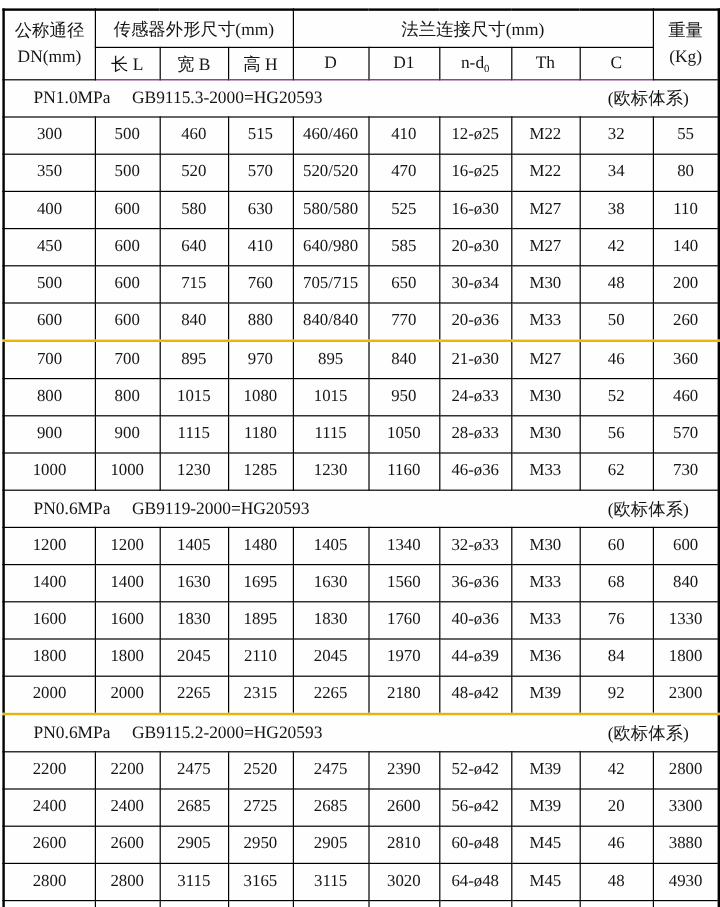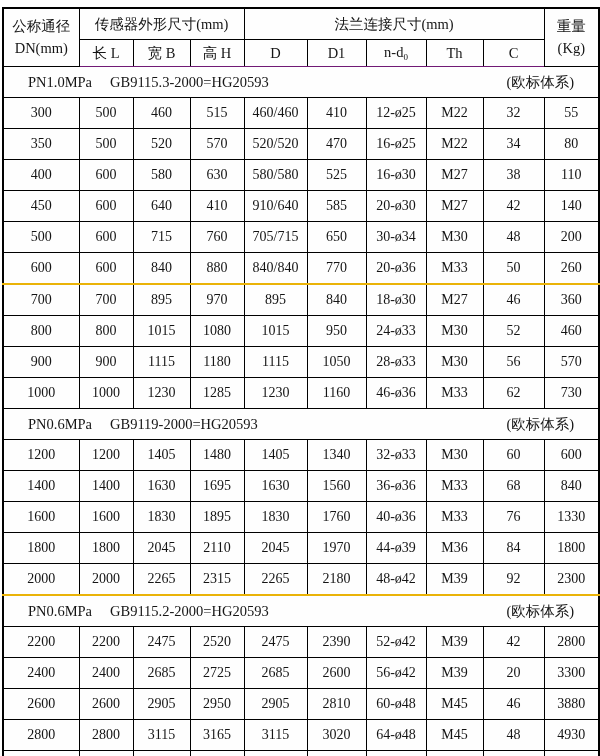--- a/index.html
+++ b/index.html
@@ -134,21 +134,21 @@
         <td>16-ø30</td>
         <td>M27</td>
         <td>38</td>
         <td>110</td>
       </tr>
       <tr>
         <td>450</td>
         <td>600</td>
         <td>640</td>
         <td>410</td>
-        <td>910/640</td>
+        <td>640/980</td>
         <td>585</td>
         <td>20-ø30</td>
         <td>M27</td>
         <td>42</td>
         <td>140</td>
       </tr>
       <tr>
         <td>500</td>
         <td>600</td>
         <td>715</td>
@@ -172,21 +172,21 @@
         <td>50</td>
         <td>260</td>
       </tr>
       <tr class="thick-top">
         <td>700</td>
         <td>700</td>
         <td>895</td>
         <td>970</td>
         <td>895</td>
         <td>840</td>
-        <td>18-ø30</td>
+        <td>21-ø30</td>
         <td>M27</td>
         <td>46</td>
         <td>360</td>
       </tr>
       <tr>
         <td>800</td>
         <td>800</td>
         <td>1015</td>
         <td>1080</td>
         <td>1015</td>

